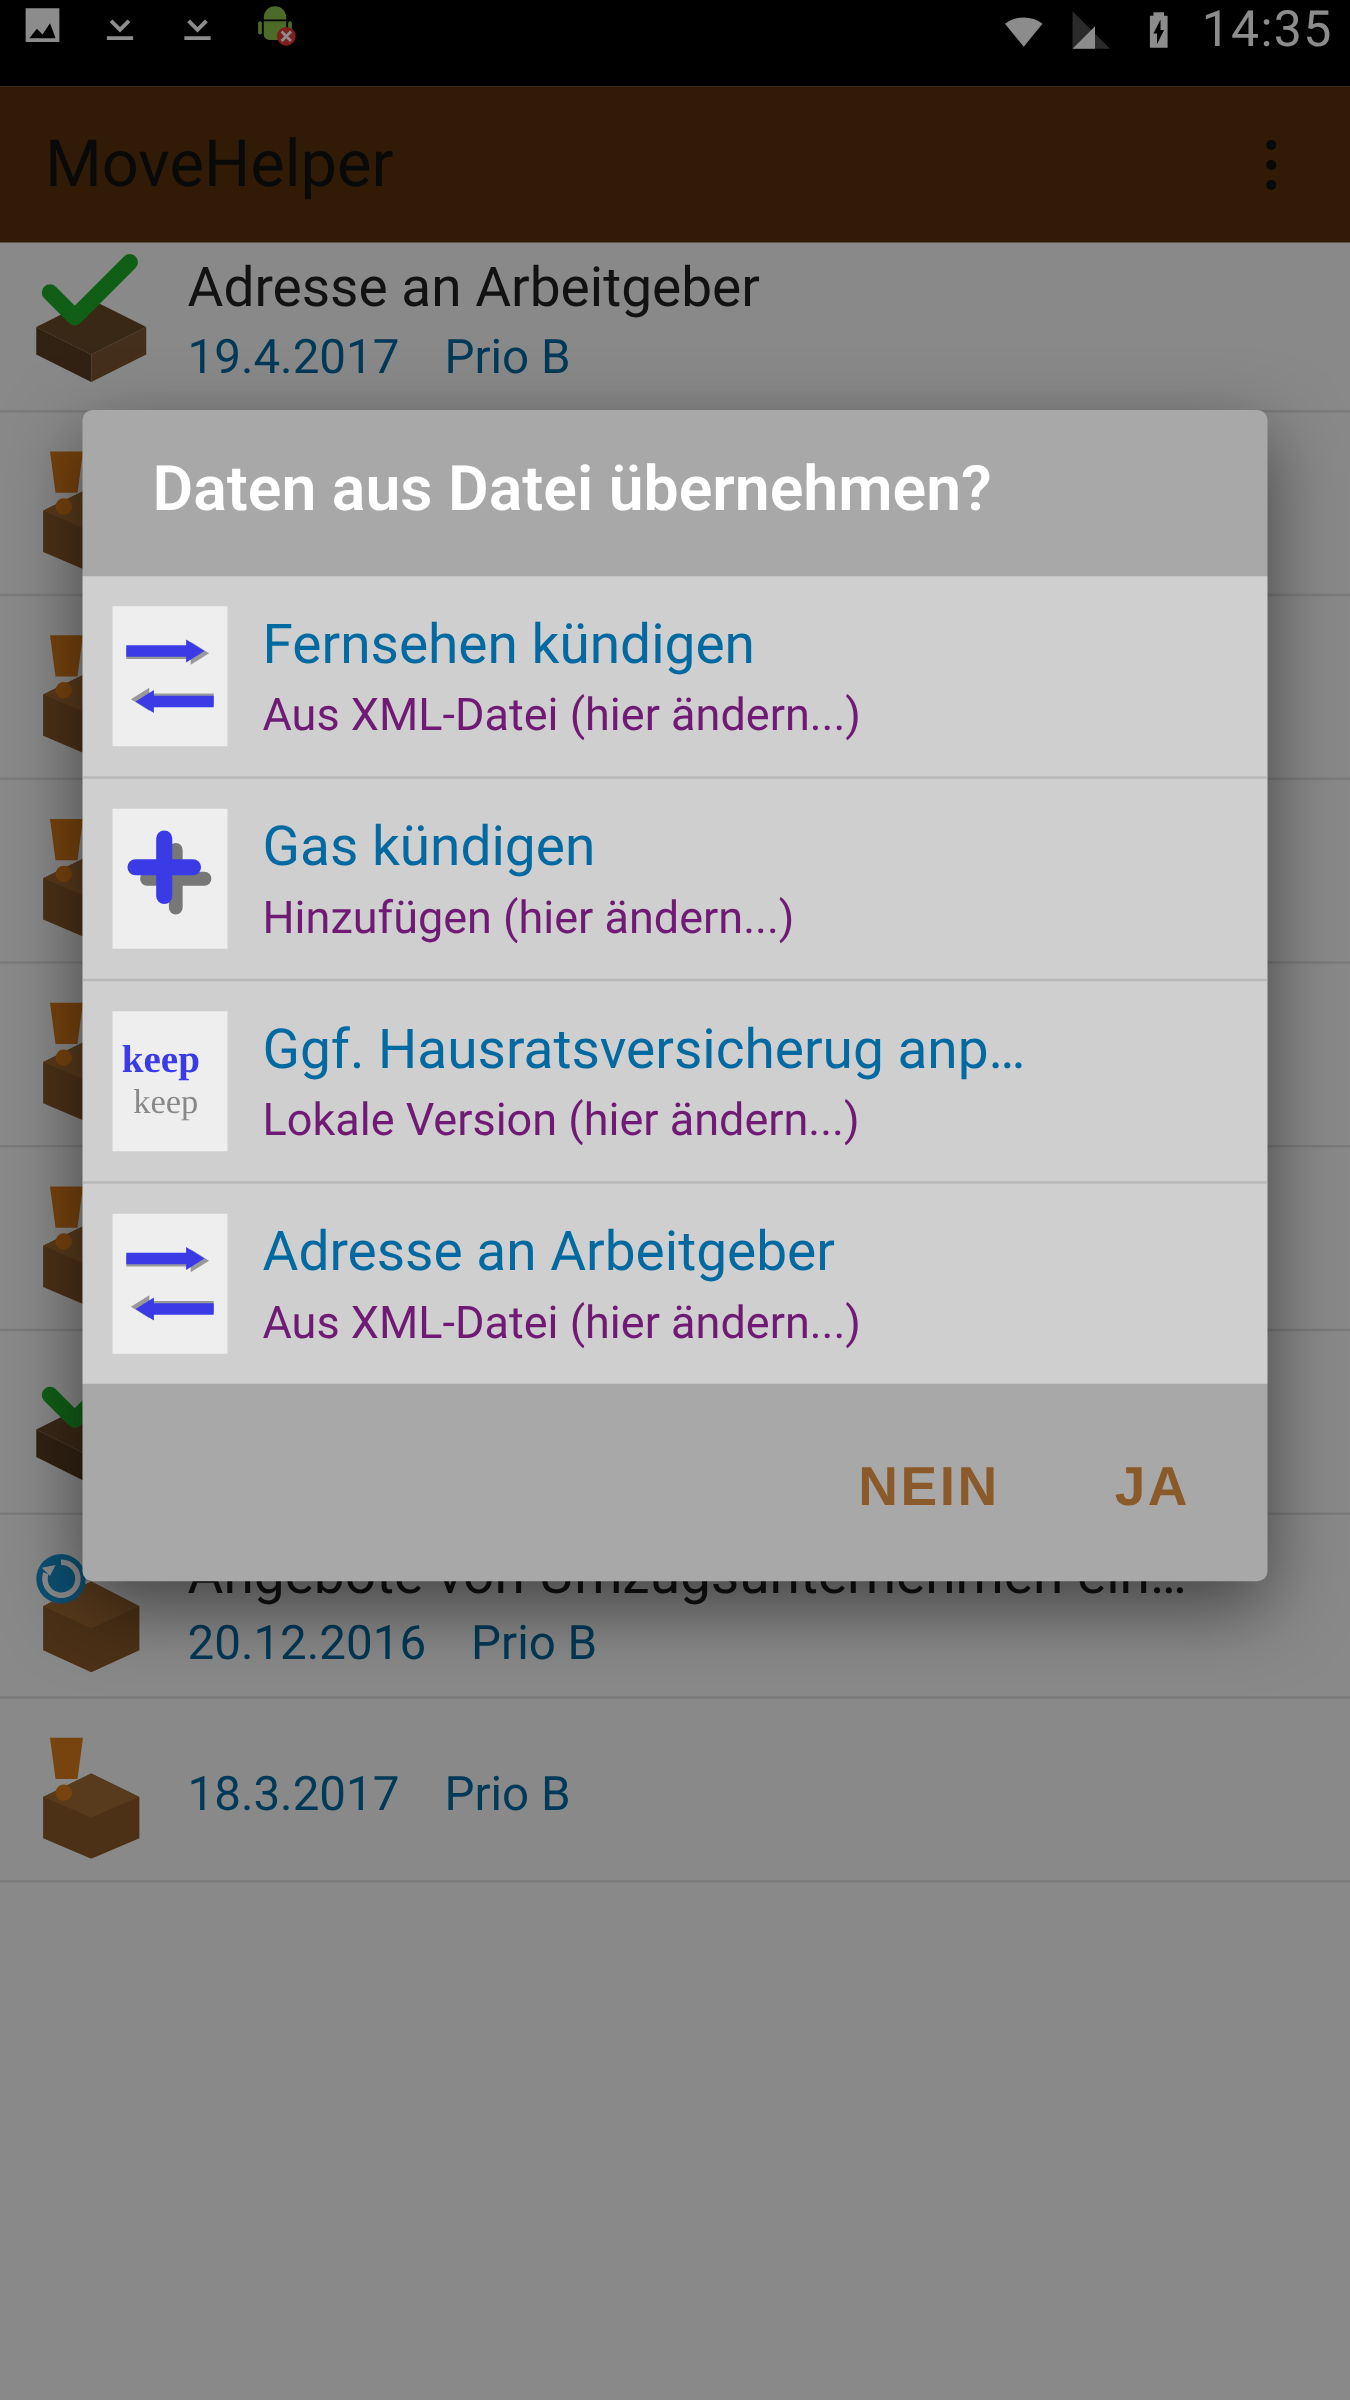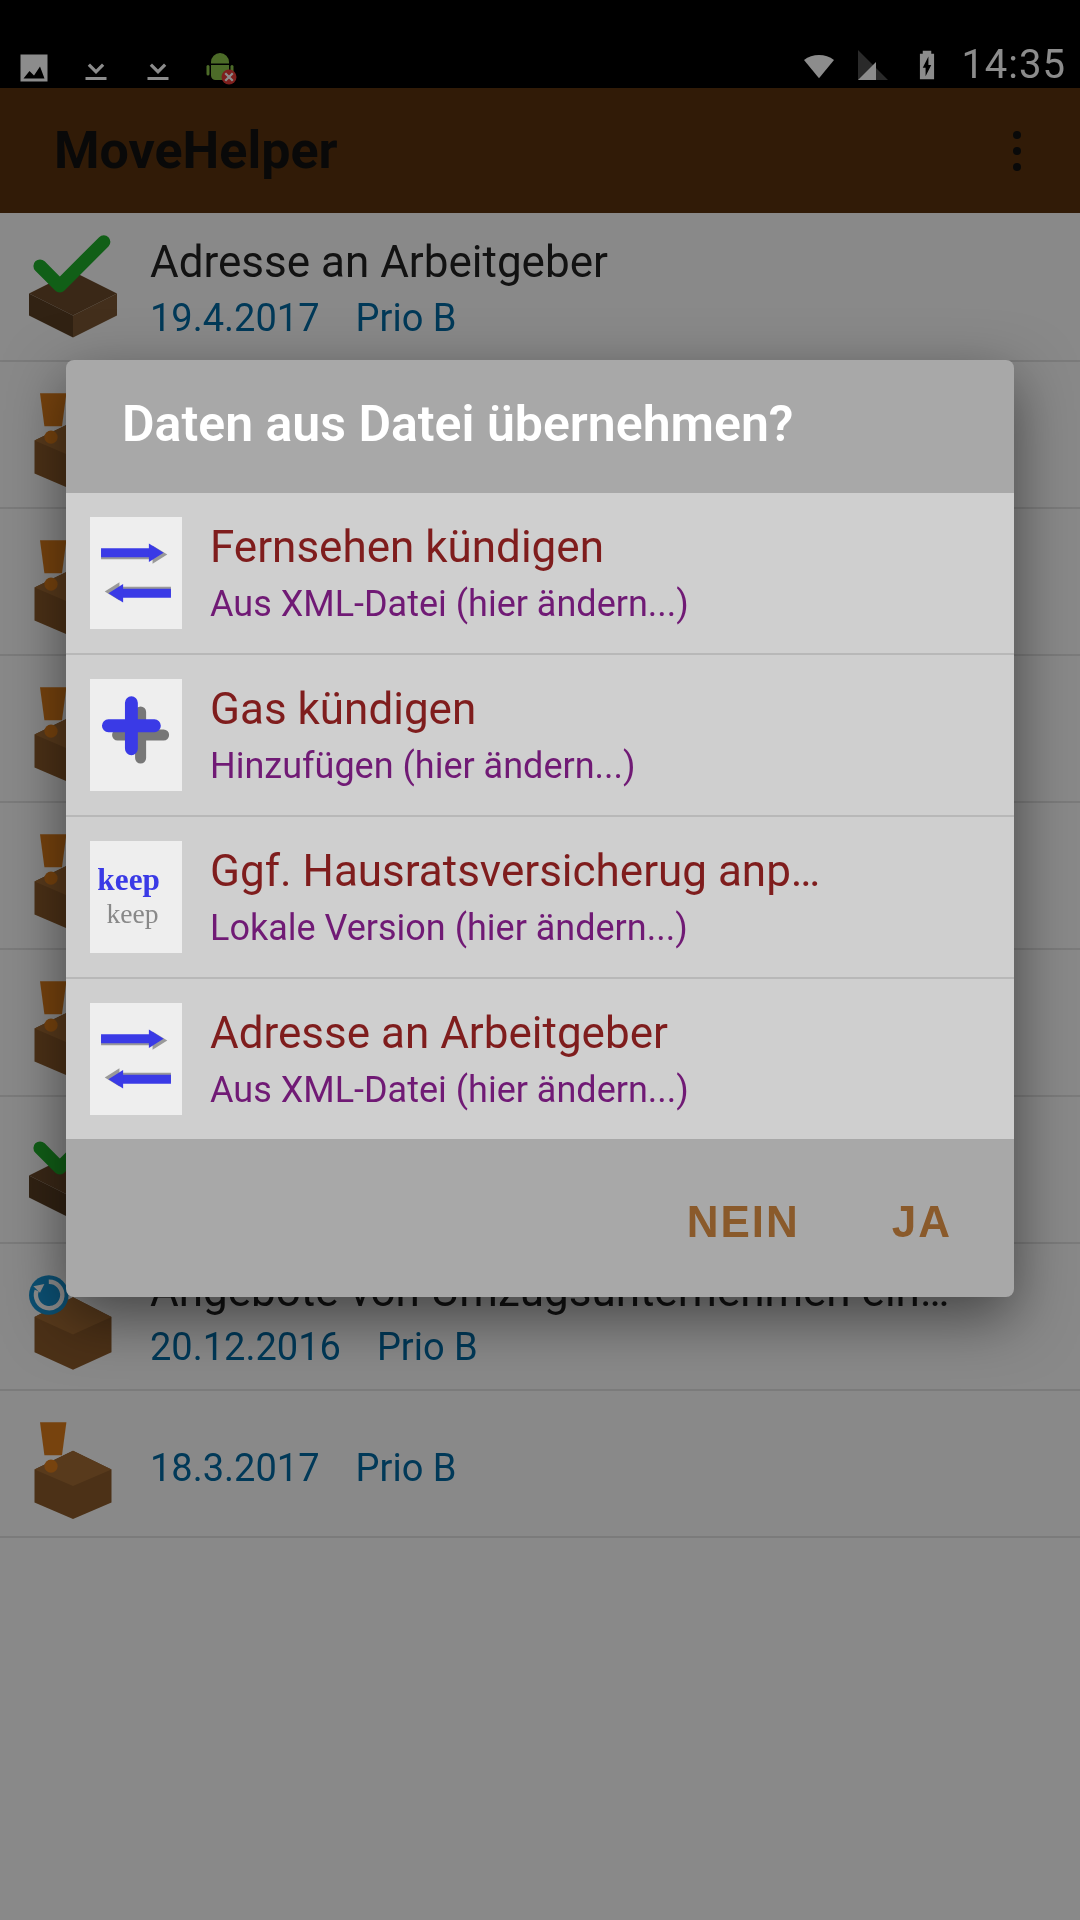--- a/index.html
+++ b/index.html
@@ -1,28 +1,28 @@
 <!DOCTYPE html>
 <html><head>
 <meta charset="utf-8">
 <style>
   * { margin: 0; padding: 0; box-sizing: border-box; }
   html, body { width: 1080px; height: 1920px; overflow: hidden; font-family: Roboto, Arial, sans-serif; background: #000; }
   .screen { width: 1080px; height: 1920px; position: relative; background: #fafafa; }
 
   
-  .status-bar { height: 56px; background: #000; color: #fff; display: flex; align-items: flex-end; padding: 0 14px; font-size: 40px; margin-top: 32px; }
+  .status-bar { height: 69px; background: #000; color: #fff; display: flex; align-items: flex-start; padding: 0 14px; font-size: 40px; }
   .status-left { display: flex; align-items: center; gap: 22px; }
   .status-right { margin-left: auto; display: flex; align-items: center; gap: 14px; }
   .clock { font-size: 40px; letter-spacing: 1px; font-weight: 400; }
   .sb-ic { width: 40px; height: 40px; display: inline-flex; align-items: center; justify-content: center; }
 
   
   .app-bar { height: 125px; background: #59320e; display: flex; align-items: center; padding: 0 36px; }
-  .app-title { color: #111; font-size: 52px; font-weight: 700; margin-left: 18px; }
+  .app-title { color: #111; font-size: 52px; font-weight: 400; }
   .app-menu { margin-left: auto; width: 54px; height: 54px; display: flex; flex-direction: column; align-items: center; justify-content: center; gap: 8px; }
   .app-menu .dot { width: 8px; height: 8px; border-radius: 50%; background: #111; }
 
   
   .bg-list { position: absolute; top: 183px; left: 0; right: 0; bottom: 0; }
   .bg-row { display: flex; align-items: center; height: 147px; border-bottom: 2px solid #e0e0e0; padding: 10px 18px; gap: 22px; }
   .bg-icon { width: 110px; height: 110px; position: relative; flex: none; }
   .bg-text { flex: 1; min-width: 0; }
   .bg-title { font-size: 44px; color: #222; white-space: nowrap; overflow: hidden; text-overflow: ellipsis; }
   .bg-sub { font-size: 38px; color: #0369a1; margin-top: 8px; }
@@ -32,21 +32,21 @@
   .scrim { position: absolute; inset: 0; background: rgba(0,0,0,.45); }
 
   
   .dialog { position: absolute; left: 66px; right: 66px; width: 948px; top: 328px; background: #a8a8a8; border-radius: 8px; box-shadow: 0 20px 60px rgba(0,0,0,.5); overflow: hidden; }
   .dlg-title { color: #fff; font-size: 50px; font-weight: 600; padding: 35px 56px 40px; }
   .dlg-list { background: #cfcfcf; }
   .dlg-row { display: flex; align-items: center; gap: 28px; padding: 24px 24px; border-bottom: 2px solid #b8b8b8; }
   .dlg-row:last-child { border-bottom: none; }
   .dlg-ic { width: 92px; height: 112px; background: #eee; flex: none; display: flex; align-items: center; justify-content: center; }
   .dlg-text { flex: 1; min-width: 0; }
-  .dlg-t1 { font-size: 44px; color: #7f1d1d; white-space: nowrap; overflow: hidden; text-overflow: ellipsis; }
+  .dlg-t1 { font-size: 44px; color: #0369a1; white-space: nowrap; overflow: hidden; text-overflow: ellipsis; }
   .dlg-t2 { font-size: 36px; color: #701a75; margin-top: 10px; }
   .dlg-actions { display: flex; justify-content: flex-end; gap: 92px; padding: 58px 62px 50px; }
   .dlg-btn { color: #8a5a2b; font-size: 44px; font-weight: 700; letter-spacing: 2px; background: none; border: none; cursor: pointer; }
 
   
   svg { display: block; }
 </style>
 </head>
 <body>
 

